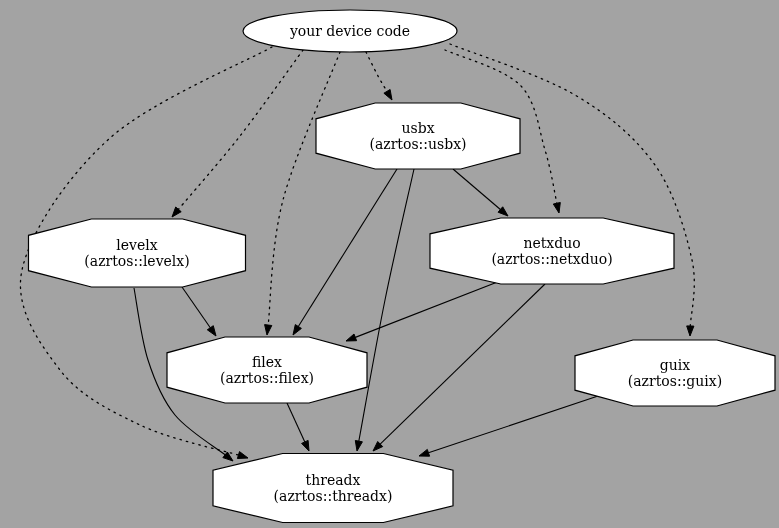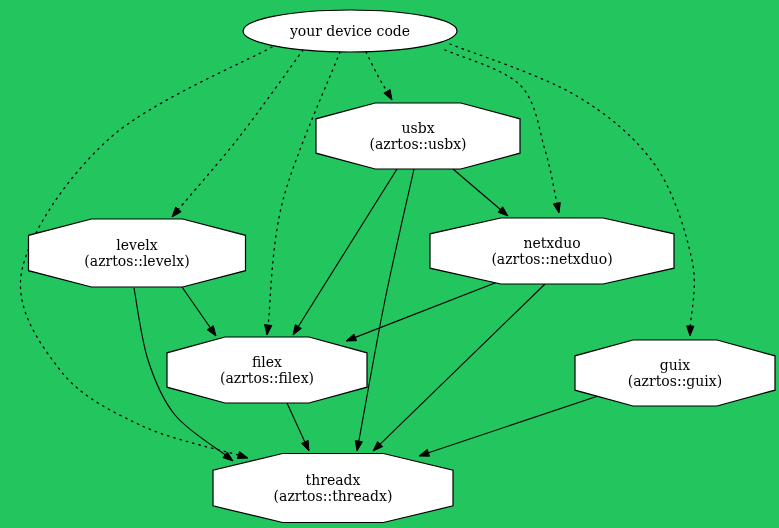--- a/index.html
+++ b/index.html
@@ -1,16 +1,16 @@
 <!DOCTYPE html>
 <html><head>
 <meta charset="utf-8">
 <style>
   html,body{margin:0;padding:0;background:#ffffff;}
-  .stage{position:relative;width:779px;height:528px;background:#22c55e;overflow:hidden;}
+  .stage{position:relative;width:779px;height:528px;background:#a3a3a3;overflow:hidden;}
   svg{display:block;}
   text{font-family:"DejaVu Serif","Liberation Serif",serif;font-size:14px;fill:#000000;}
 </style>
 </head>
 <body>
 
 <div class="stage">
   <svg id="graph" width="779" height="528" viewBox="0 0 779 528" xmlns="http://www.w3.org/2000/svg">
       <g>
         <g>

